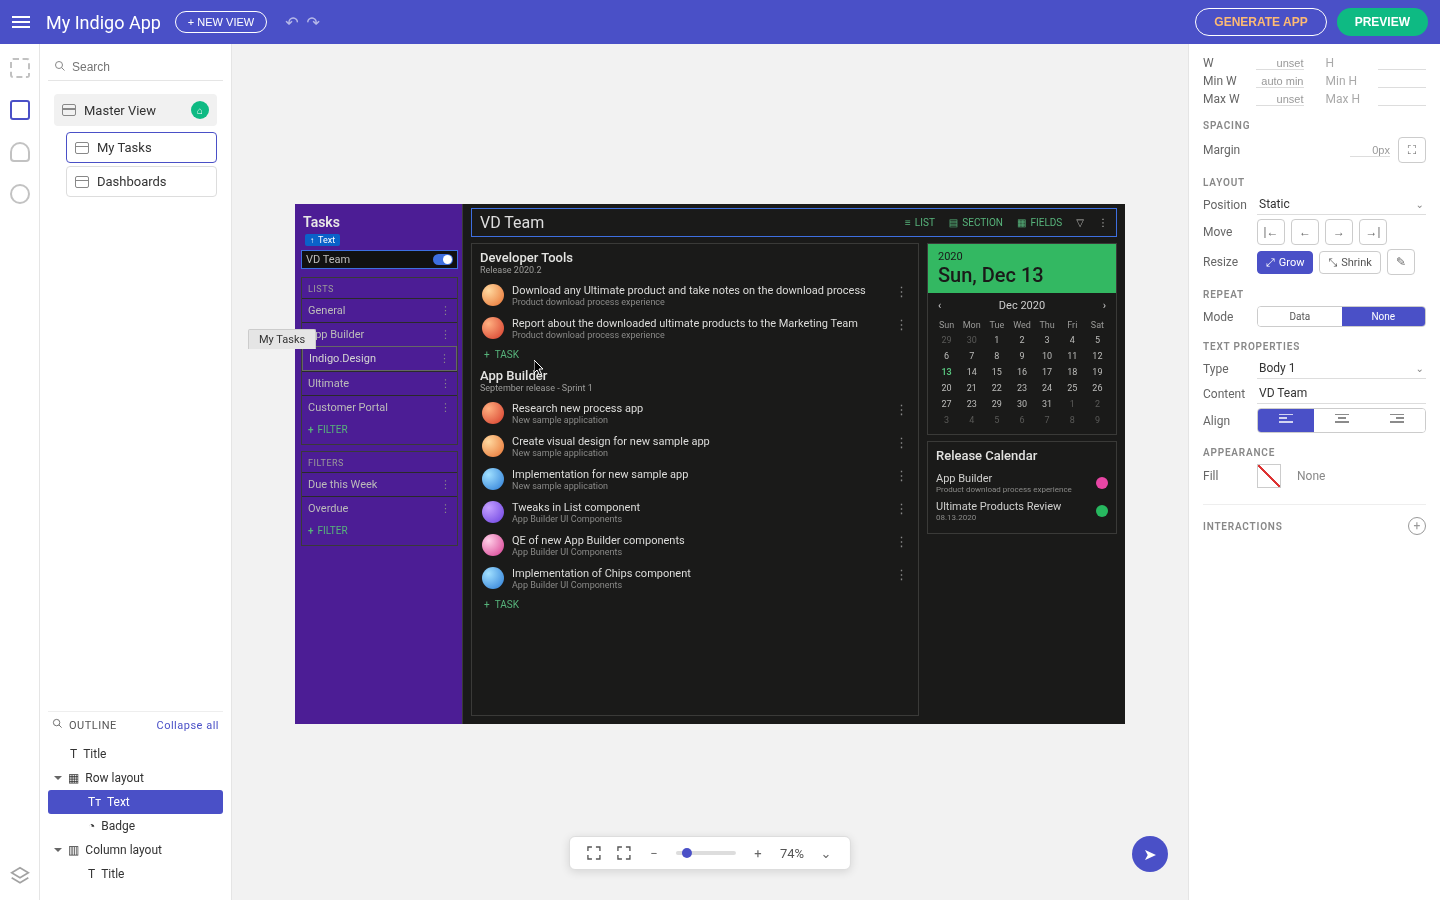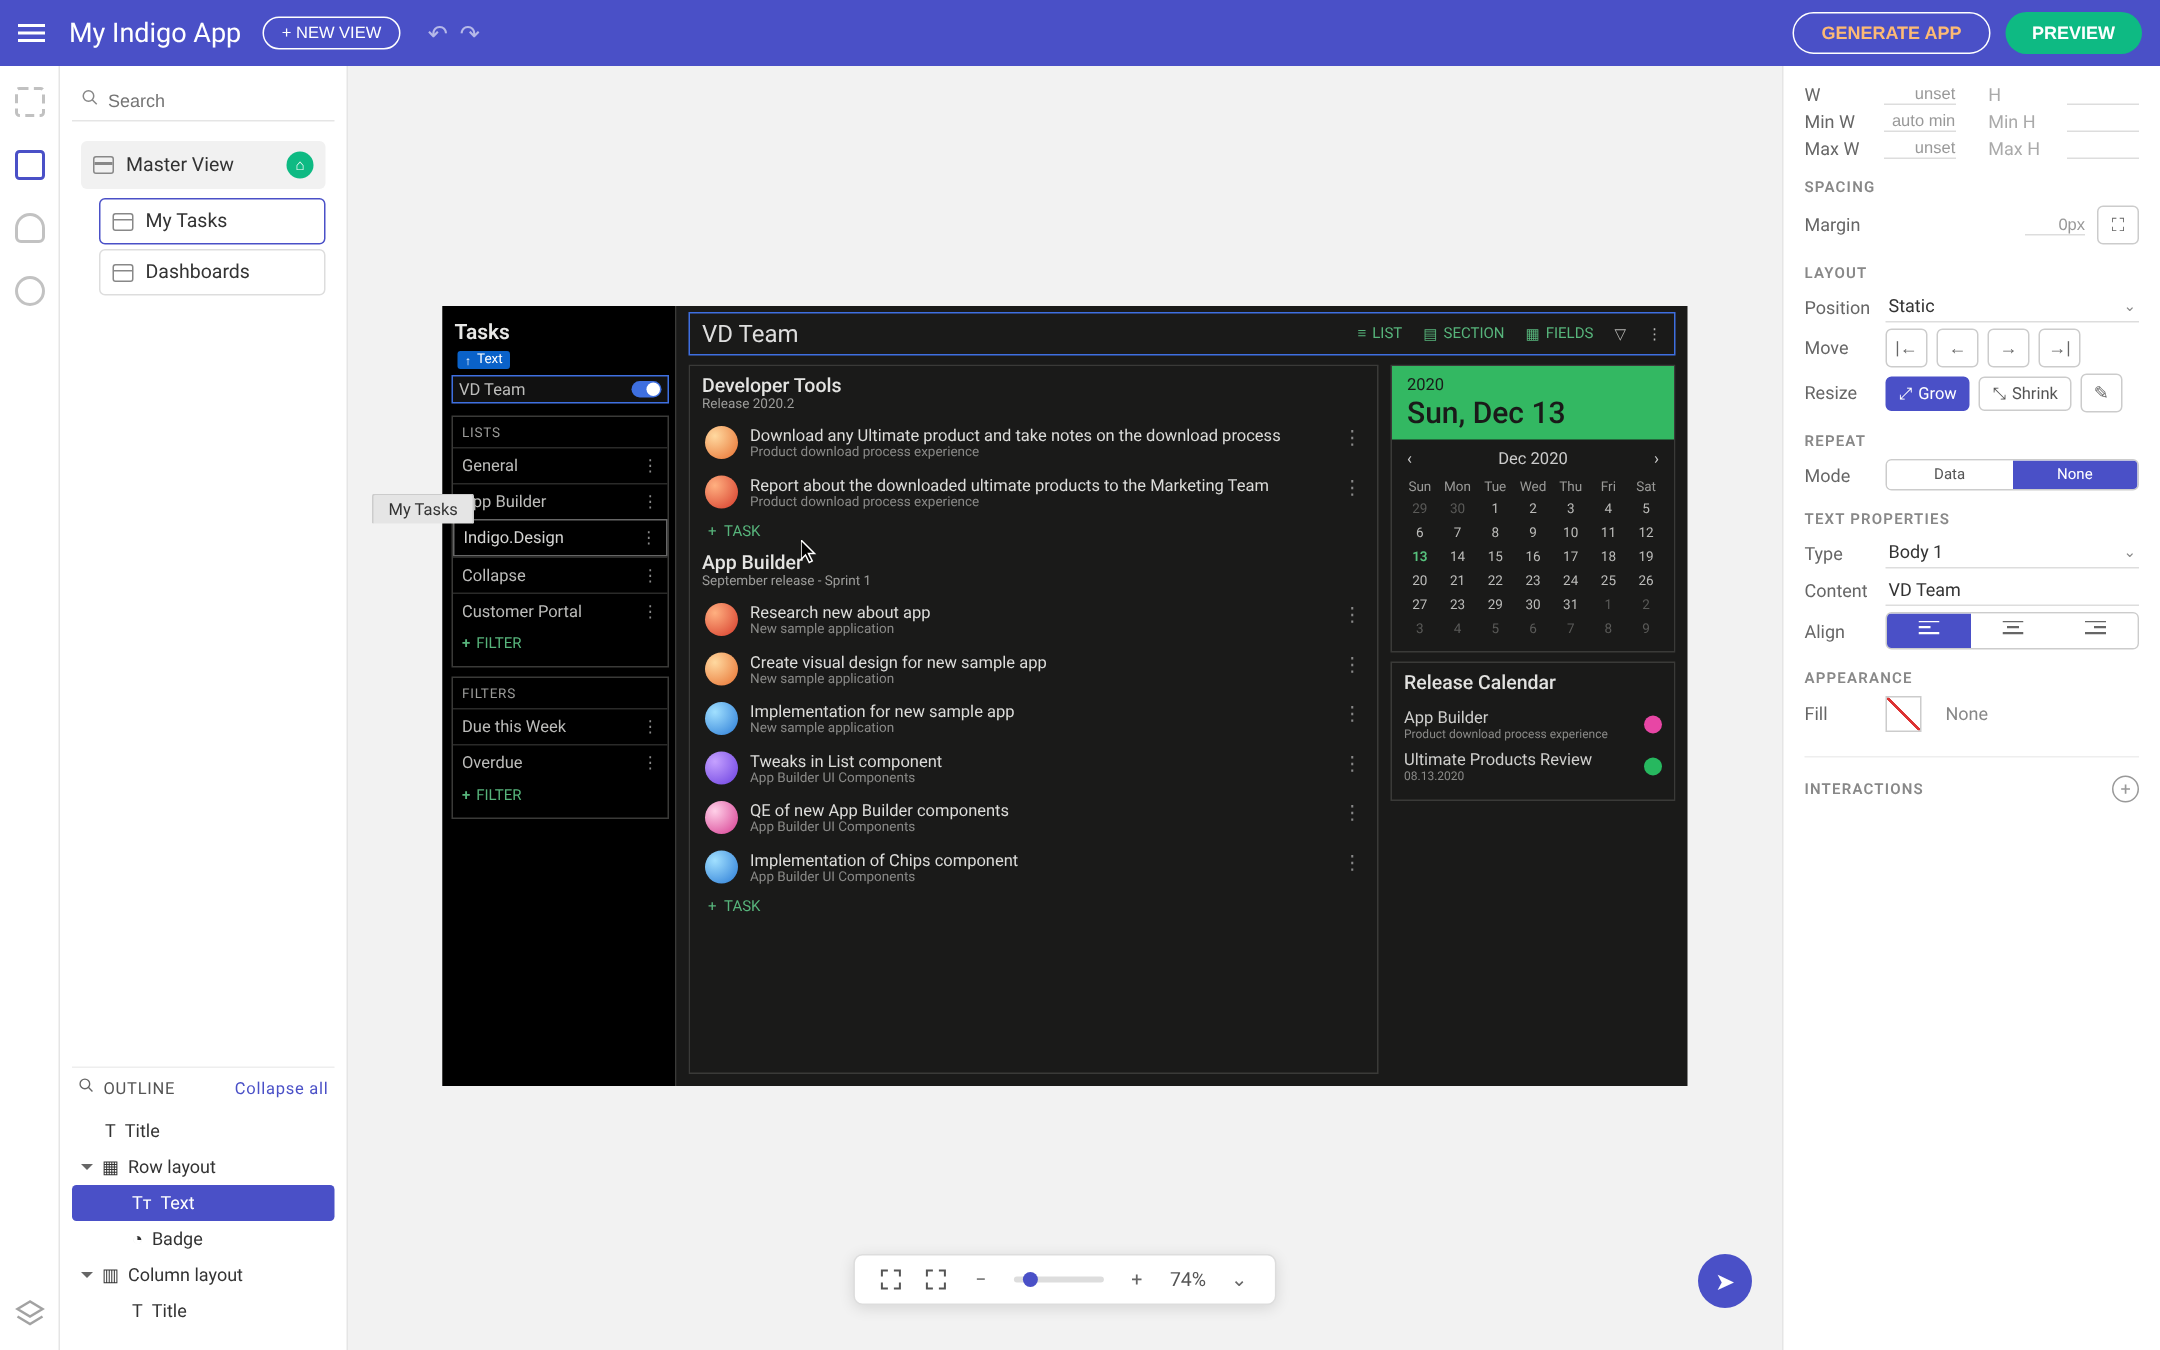--- a/index.html
+++ b/index.html
@@ -50,21 +50,21 @@
 .tree-indent-2{ padding-left:40px;}
 .caret{ width:0; height:0; border-top:4px solid #666; border-left:4px solid transparent; border-right:4px solid transparent;}
 
 
 .canvas-wrap{ flex:1; background:#f2f2f2; position:relative; display:flex; flex-direction:column; align-items:center;}
 .canvas-tab{ align-self:flex-start; margin-left:16px; margin-top:140px; background:#e5e5e5; padding:3px 10px; font-size:11px; border-radius:2px 2px 0 0; border:1px solid #ccc; border-bottom:none; position:absolute; top:0; left:0; transform:translateY(145px);}
 
 .artboard{ margin-top:160px; width:830px; height:520px; background:#1a1a19; display:flex;}
 
 
-.ab-side{ width:156px; background:#000000; border-right:1px solid #3a3a38; padding:6px 4px 0 6px; color:#bbb; font-size:11px;}
+.ab-side{ width:168px; background:#4c1d95; border-right:1px solid #3a3a38; padding:6px 4px 0 6px; color:#bbb; font-size:11px;}
 .ab-tasks-title{ color:#e8e8e6; font-weight:600; font-size:14px; padding:4px 2px 2px;}
 .ab-text-chip{ display:inline-flex; align-items:center; gap:4px; background:#0a62c9; color:#fff; font-size:9px; padding:1px 5px; border-radius:2px; margin:2px 0 4px 4px;}
 .ab-text-chip .up{font-size:8px;}
 .vd-row{ display:flex; align-items:center; background:#111; border:1px solid #3e6fe0; padding:2px 4px; font-size:11px; color:#dcdcda; margin-bottom:8px;}
 .vd-row .name{ color:#bdbdbb;}
 .toggle{ margin-left:auto; width:20px; height:11px; background:#3e6fe0; border-radius:6px; position:relative;}
 .toggle::after{ content:""; position:absolute; right:1px; top:1px; width:9px; height:9px; background:#fff; border-radius:50%;}
 
 .ab-box{ border:1px solid #3a3a38; margin-bottom:6px; padding:4px 0;}
 .ab-box-hdr{ font-size:9px; letter-spacing:.5px; color:#9b9b99; padding:2px 6px 4px;}
@@ -286,21 +286,21 @@
             </div>
           <div class="ab-list-item">
               <span>App Builder</span>
               <span class="dots">⋮</span>
             </div>
           <div class="ab-list-item sel">
               <span>Indigo.Design</span>
               <span class="dots">⋮</span>
             </div>
           <div class="ab-list-item">
-              <span>Collapse</span>
+              <span>Ultimate</span>
               <span class="dots">⋮</span>
             </div>
           <div class="ab-list-item">
               <span>Customer Portal</span>
               <span class="dots">⋮</span>
             </div>
           <div class="ab-filter-btn">
               <span class="plus">+</span>
               <span>FILTER</span>
             </div>
@@ -365,21 +365,21 @@
             <div class="ab-task-btn">
                 <span style="color:#57b47b">+</span>
                 <span>TASK</span>
               </div>
 
             <div class="sec-ttl">App Builder</div>
             <div class="sec-sub">September release - Sprint 1</div>
             <div class="task-row">
                 <div class="avatar av-b"></div>
                 <div class="txt">
-                  <div class="t1">Research new about app</div>
+                  <div class="t1">Research new process app</div>
                   <div class="t2">New sample application</div>
                 </div>
                 <div class="dots">⋮</div>
               </div>
             <div class="task-row">
                 <div class="avatar av-a"></div>
                 <div class="txt">
                   <div class="t1">Create visual design for new sample app</div>
                   <div class="t2">New sample application</div>
                 </div>

